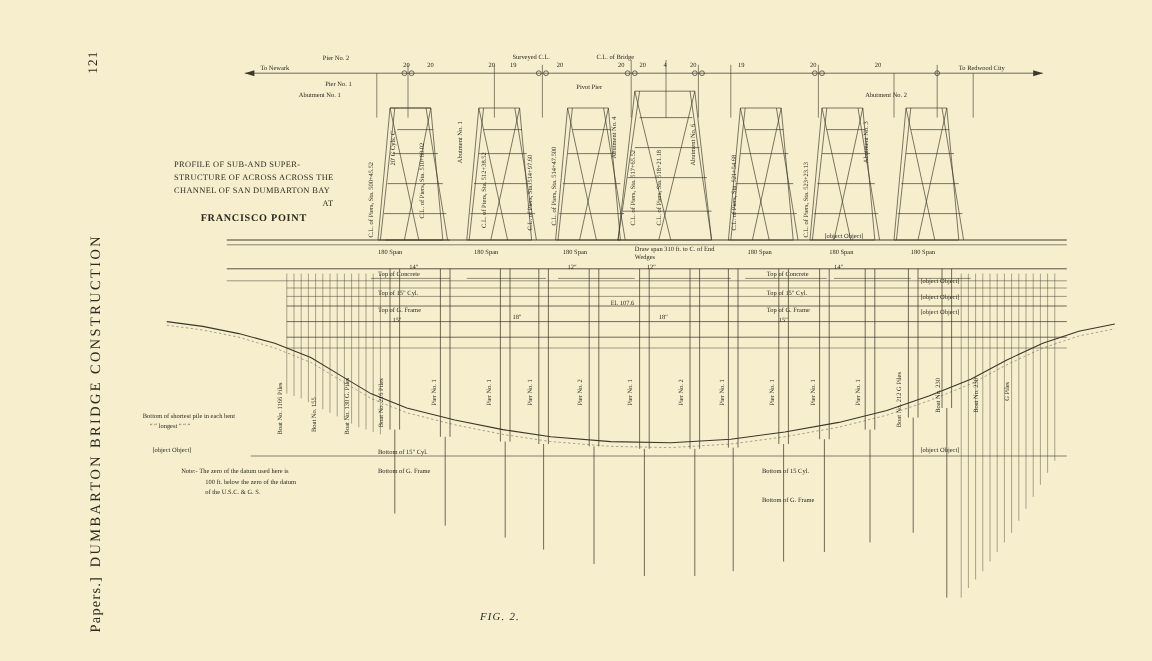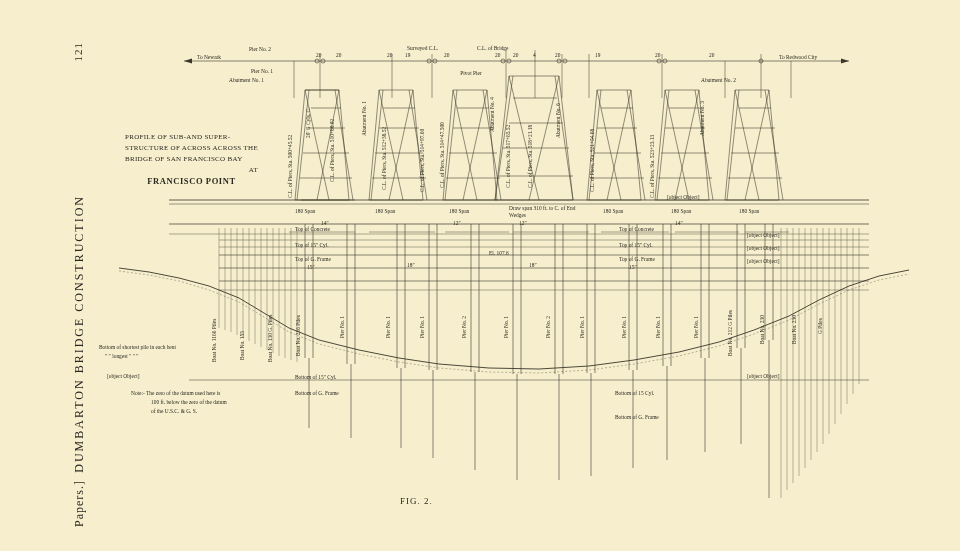--- a/index.html
+++ b/index.html
@@ -17,30 +17,30 @@
     writing-mode:vertical-rl;
     transform:rotate(180deg);
     white-space:nowrap;
     letter-spacing:1px;
   }
   #page-num{left:72px;top:42px;font-size:11px;}
   #book-title{left:72px;top:195px;font-size:12px;letter-spacing:2px;}
   #papers{left:72px;top:480px;font-size:12px;letter-spacing:1px;}
 
   
-  #plate{position:absolute;left:89px;top:28px;width:840px;height:500px;}
+  #plate{position:absolute;left:109px;top:28px;width:840px;height:500px;}
   svg{position:absolute;left:0;top:0;}
 
   
   .t{position:absolute;font-size:5.4px;line-height:1.25;white-space:nowrap;}
   .tv{position:absolute;font-size:5.4px;line-height:1.2;white-space:nowrap;
       writing-mode:vertical-rl;transform:rotate(180deg);}
   .title{position:absolute;font-size:7px;line-height:1.55;letter-spacing:.3px;}
   .title b{font-size:8.5px;letter-spacing:.6px;}
-  #figcap{position:absolute;left:400px;top:496px;font-size:9px;letter-spacing:1px;}
+  #figcap{position:absolute;left:400px;top:509px;font-size:9px;letter-spacing:1px;font-style:italic;}
 </style>
 </head>
 <body>
 
 <div id="page">
 
   <div class="vert" id="page-num">121</div>
   <div class="vert" id="book-title">DUMBARTON  BRIDGE  CONSTRUCTION</div>
   <div class="vert" id="papers">Papers.]</div>
 
@@ -362,21 +362,21 @@
 
     <div class="t" style="left:10px;top:316px">Bottom of shortest pile in each bent</div>
     <div class="t" style="left:16px;top:325px">″        ″   longest   ″       ″     ″</div>
     <div class="t" style="left:42px;top:362px">Note:-  The zero of the datum used here is</div>
     <div class="t" style="left:62px;top:371px">100 ft. below the zero of the datum</div>
     <div class="t" style="left:62px;top:380px">of the U.S.C. &amp; G. S.</div>
 
     <div class="title" style="left:36px;top:104px">
       <div>PROFILE OF SUB-AND SUPER-</div>
       <div>STRUCTURE OF ACROSS ACROSS THE</div>
-      <div>BRIDGE OF SAN FRANCISCO BAY</div>
+      <div>CHANNEL OF SAN DUMBARTON BAY</div>
       <div style="text-align:right">AT</div>
       <div style="text-align:center"><b>FRANCISCO POINT</b></div>
     </div>
 
   </div>
 
   <div id="figcap">FIG. 2.</div>
 </div>
 
 </body></html>

